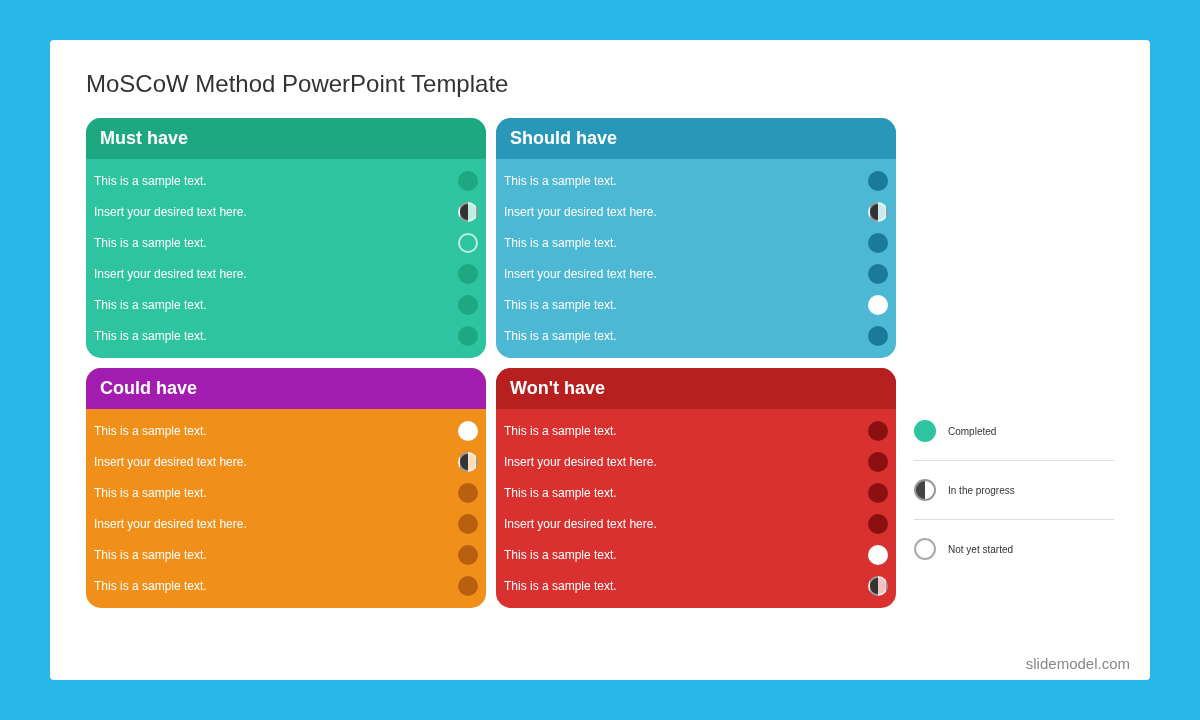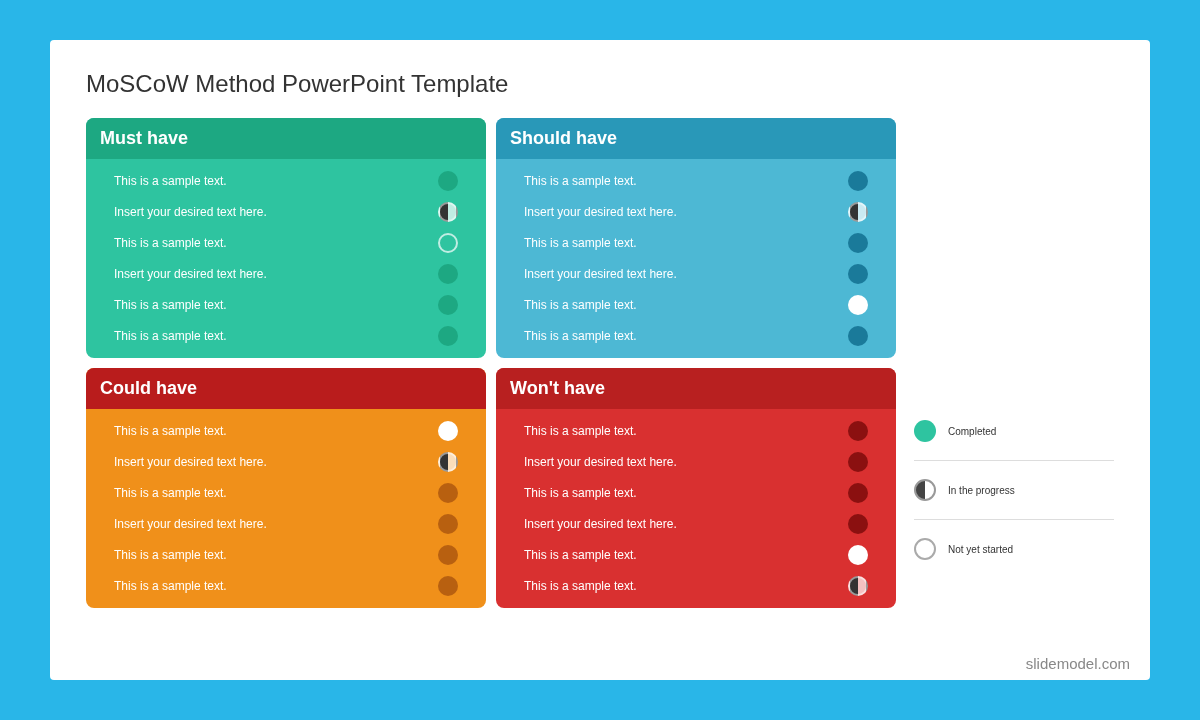--- a/index.html
+++ b/index.html
@@ -29,34 +29,34 @@
     }
     .grid {
       display: grid;
       grid-template-columns: 1fr 1fr;
       grid-template-rows: 1fr 1fr;
       gap: 10px;
       width: 810px;
       height: 490px;
     }
     .card {
-      border-radius: 8px;
+      border-radius: 15px;
       overflow: hidden;
       display: flex;
       flex-direction: column;
     }
     .card-header {
       padding: 10px 14px;
       font-size: 18px;
       font-weight: bold;
       color: white;
     }
     .card-body {
       flex: 1;
-      padding: 6px 24px;
+      padding: 6px 4px;
       display: flex;
       flex-direction: column;
       justify-content: space-around;
     }
     .card-row {
       display: flex;
       align-items: center;
       justify-content: space-between;
       padding: 2px 4px;
     }
@@ -74,21 +74,21 @@
       justify-content: center;
     }
     
     .must-have { background: #2ec4a0; }
     .must-have .card-header { background: #1da882; }
     
     .should-have { background: #4db8d4; }
     .should-have .card-header { background: #2998b8; }
     
     .could-have { background: #f0901a; }
-    .could-have .card-header { background: #b91c1c; }
+    .could-have .card-header { background: #a21caf; }
     
     .wont-have { background: #d93030; }
     .wont-have .card-header { background: #b82020; }
 
     
     .legend {
       position: absolute;
       right: 36px;
       top: 380px;
       display: flex;

